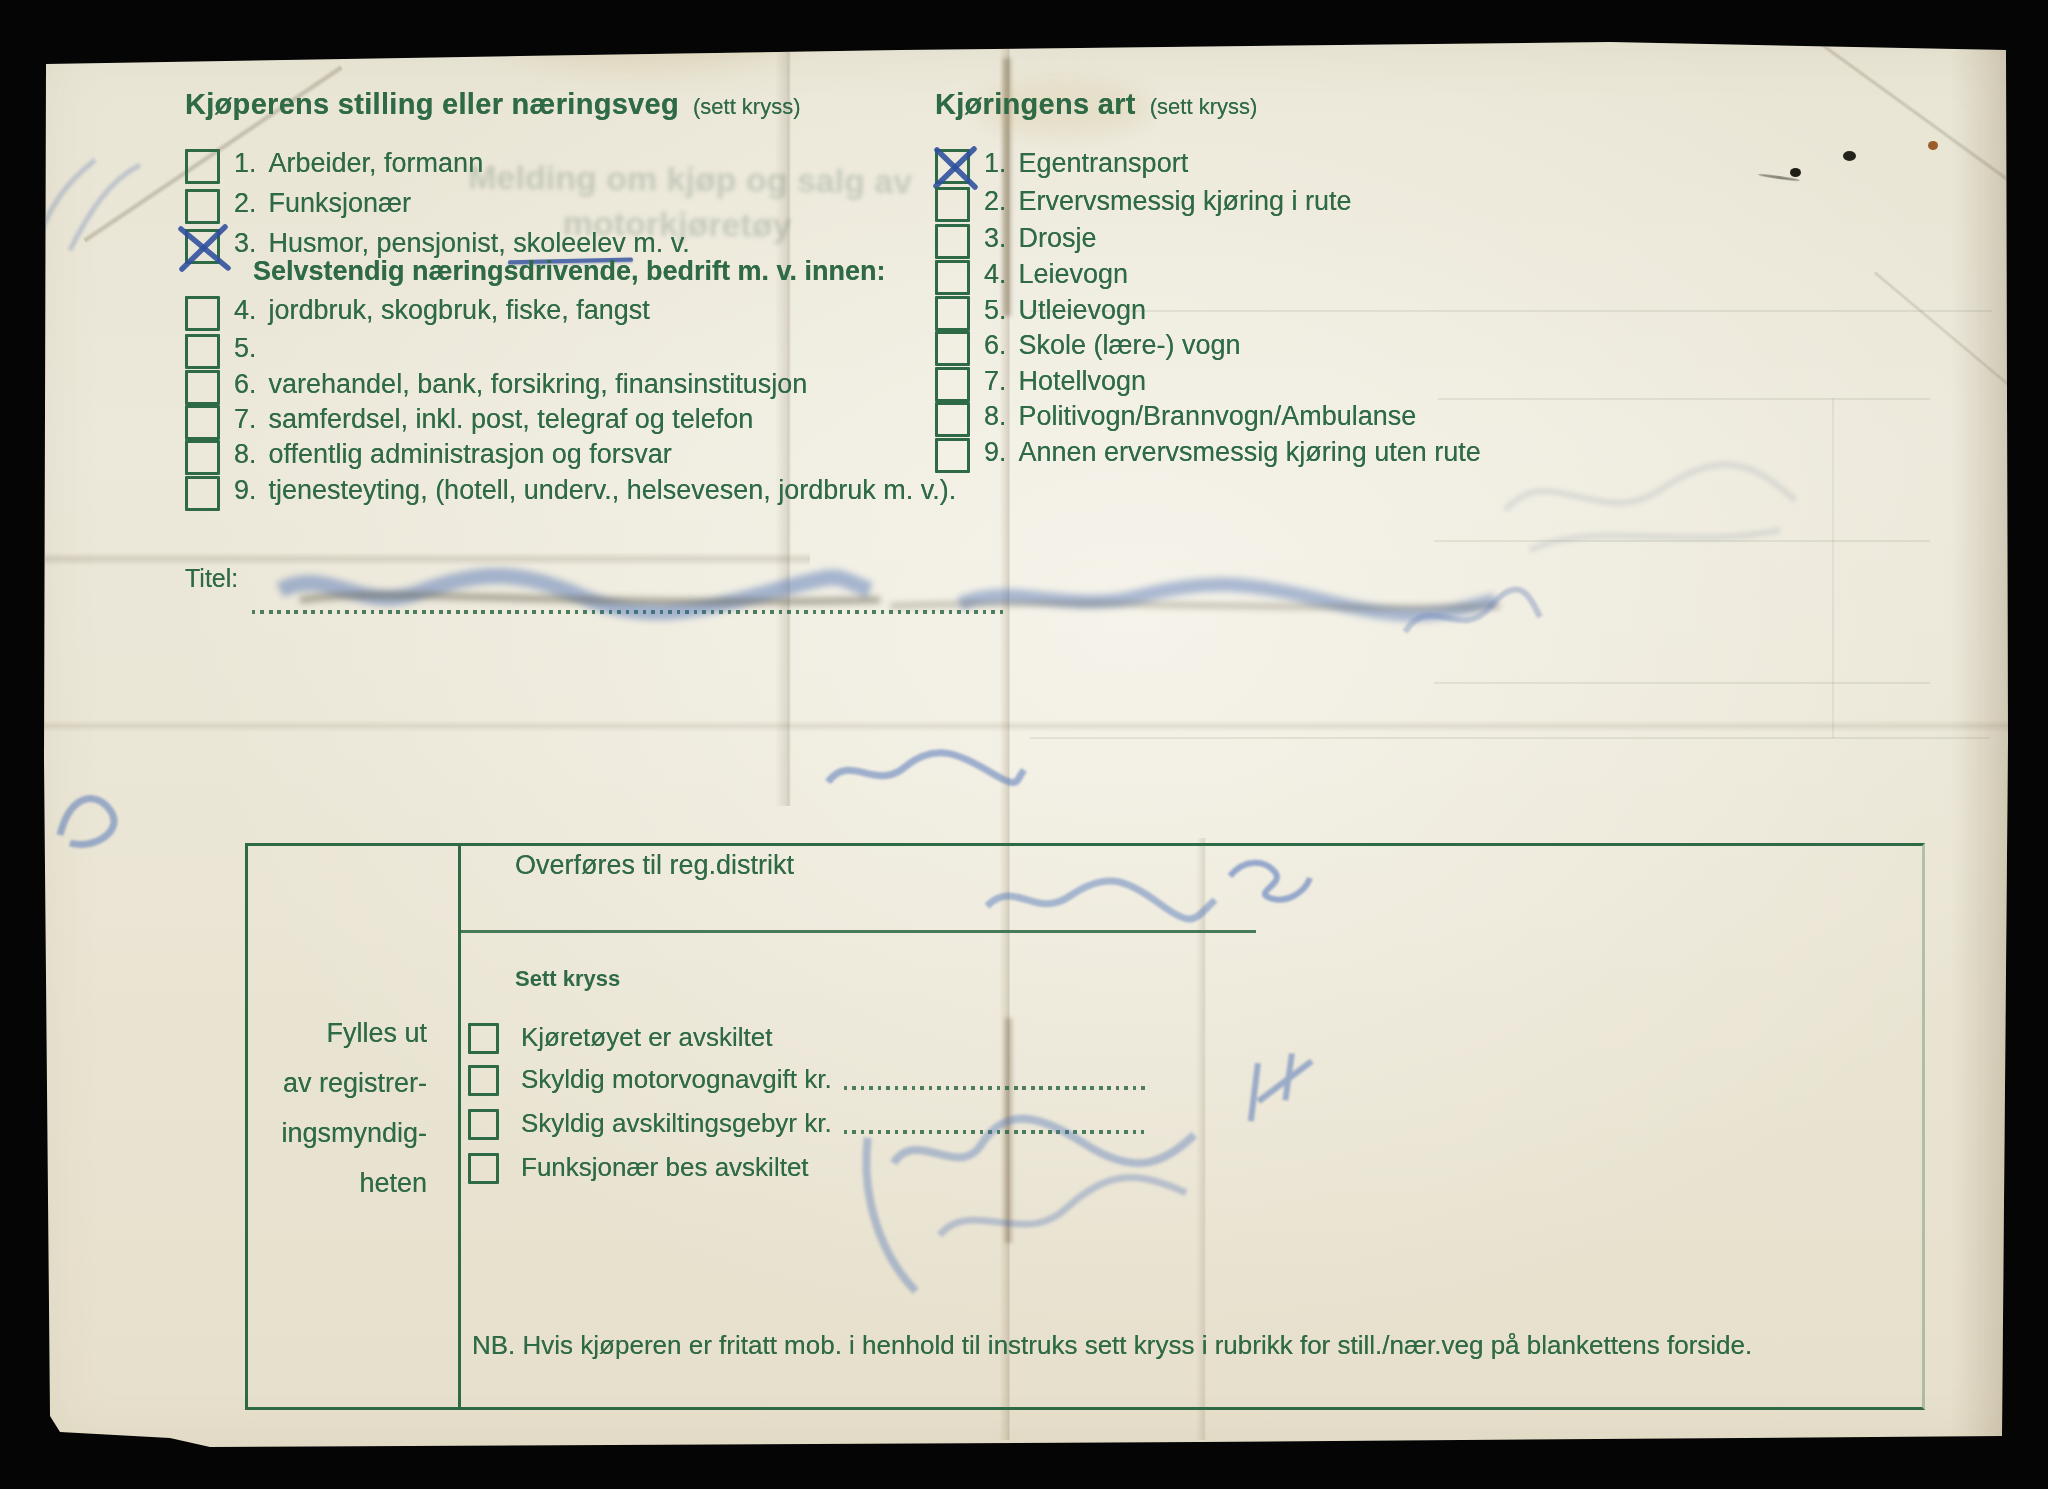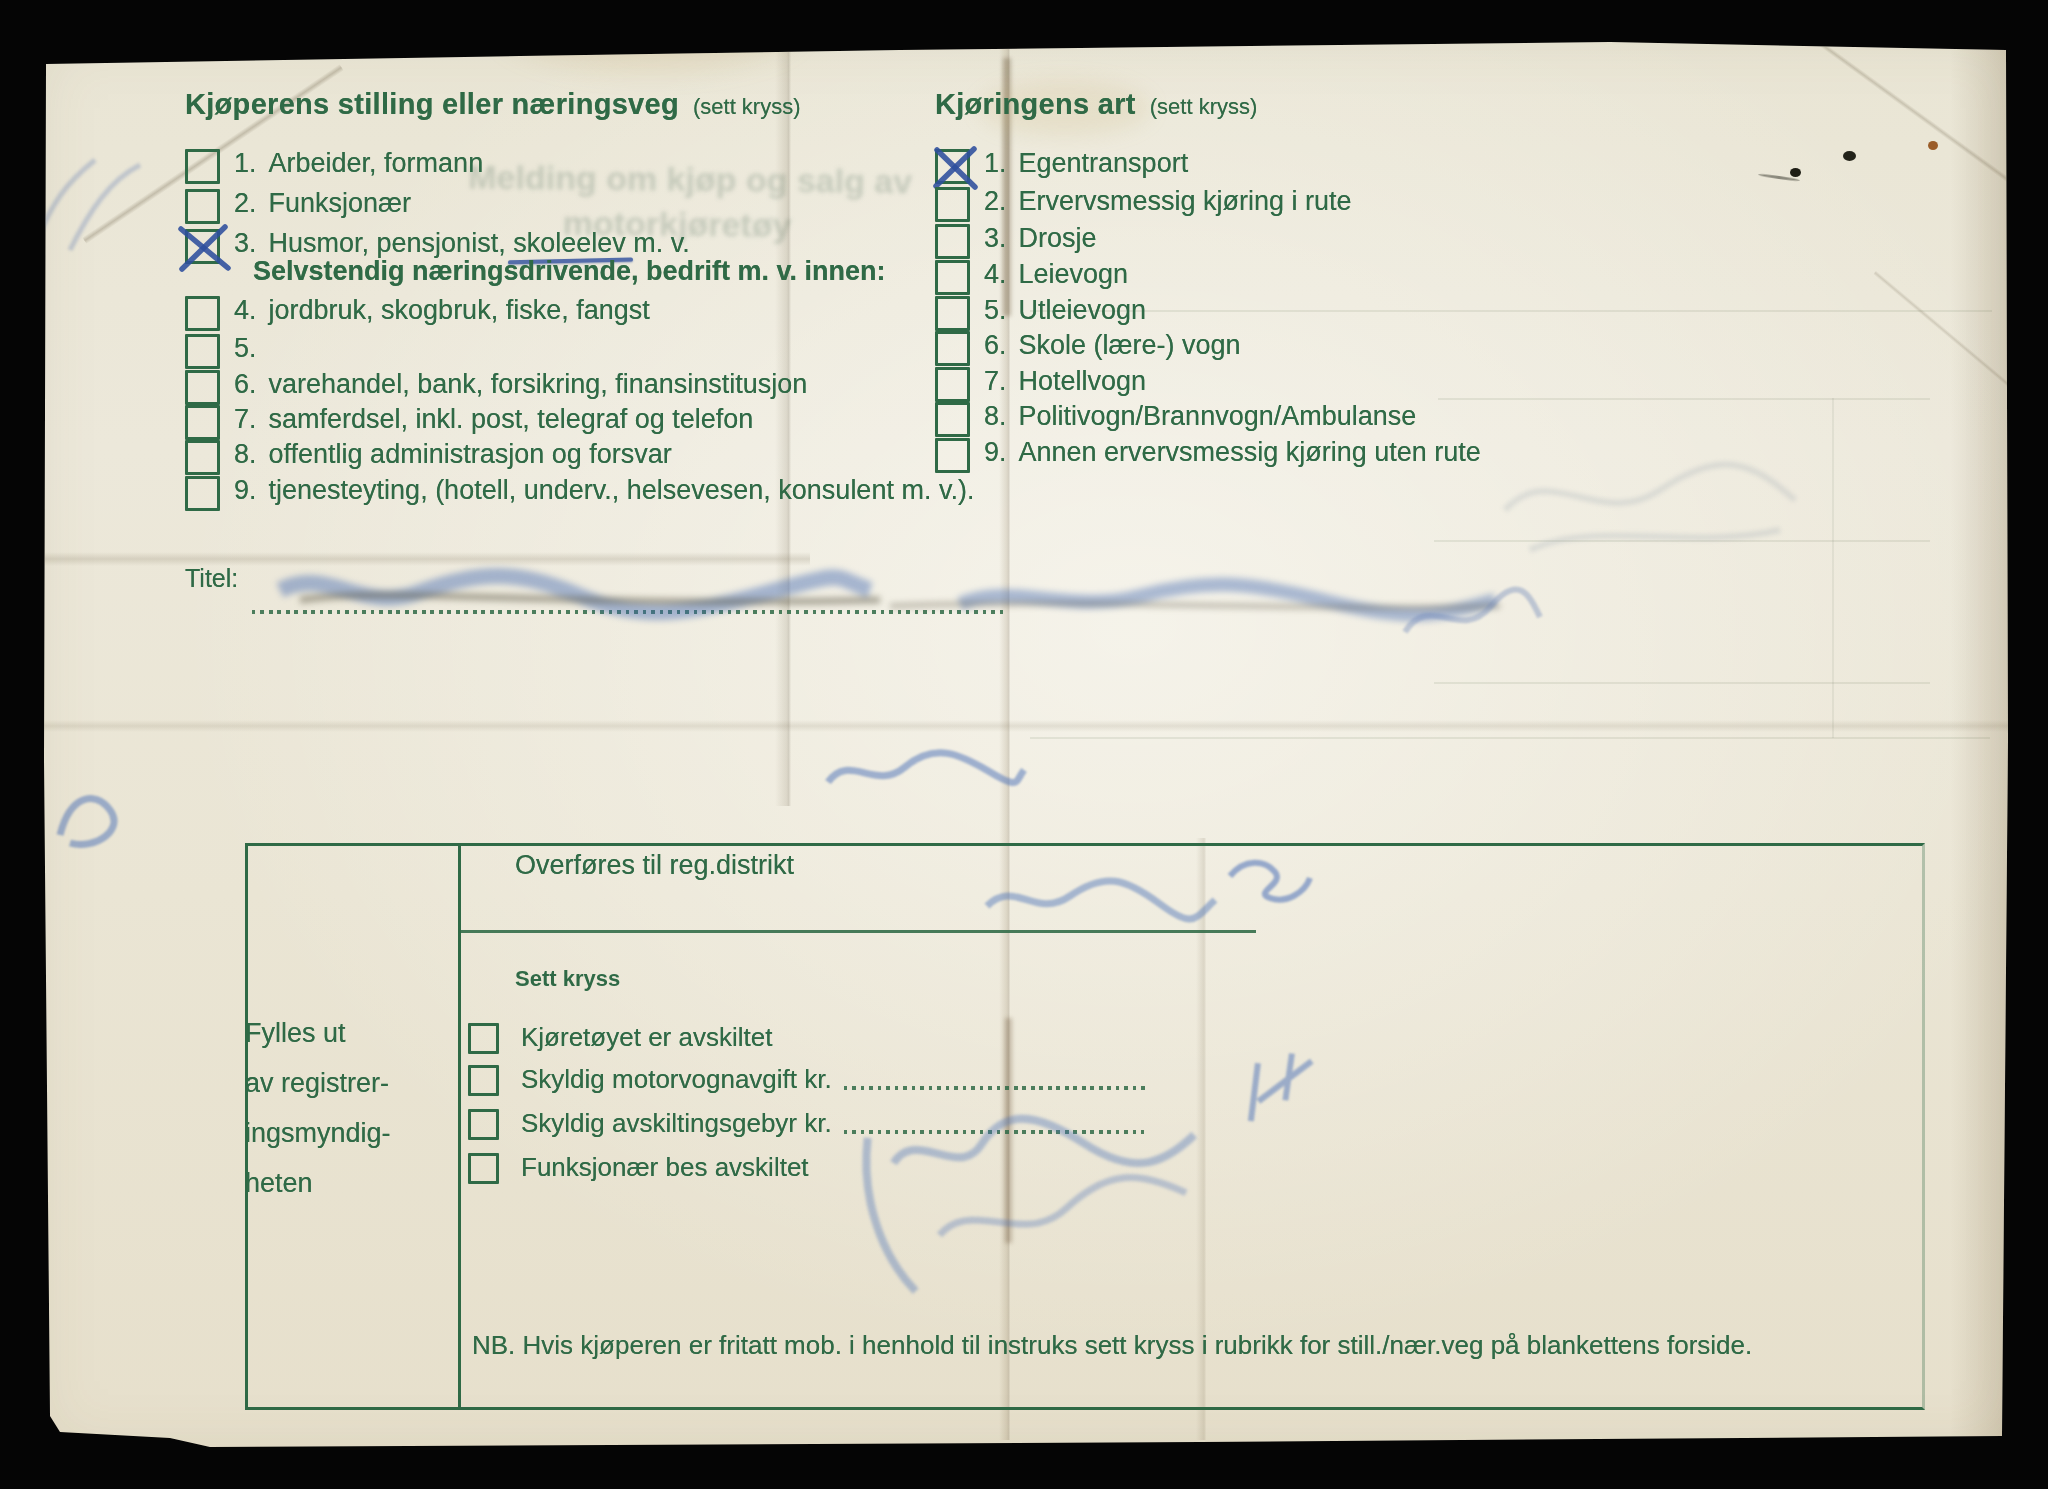--- a/index.html
+++ b/index.html
@@ -34,21 +34,21 @@
   .xmark{position:absolute;left:-13px;top:-11px;pointer-events:none;}
   .hw-underline-wrap{position:relative;}
   .hw-underline{position:absolute;left:-5px;right:-7px;bottom:-5px;height:4px;background:var(--ink);
       opacity:.8;transform:rotate(-1.3deg);border-radius:2px;box-shadow:0 1px 2px rgba(46,79,158,.55);}
   .dotline{height:4px;background-image:repeating-linear-gradient(90deg,var(--green) 0 3.5px,transparent 3.5px 8.5px);
       opacity:.85;}
   
   .obox{position:absolute;left:245px;top:843px;width:1674px;height:561px;
         border:3px solid var(--green);border-right:3px solid rgba(47,106,70,.30);}
   .obox .divider{position:absolute;left:210px;top:0;bottom:0;width:3px;background:var(--green);}
-  .sidelabel{position:absolute;left:245px;top:1008px;width:182px;text-align:left;
+  .sidelabel{position:absolute;left:245px;top:1008px;width:182px;text-align:right;
         font-size:27px;line-height:50px;color:var(--green);text-shadow:0 0 .4px rgba(47,106,70,.75);}
   .small-cap{position:absolute;font-size:22px;color:var(--green);font-weight:bold;}
   .nbline{position:absolute;left:472px;top:1330px;font-size:26px;color:var(--green);white-space:nowrap;
         text-shadow:0 0 .4px rgba(47,106,70,.75);}
   
   .ghost-head{position:absolute;left:468px;top:160px;color:rgba(105,128,112,.30);
         filter:blur(2.2px);font-weight:bold;font-size:34px;white-space:nowrap;transform:rotate(.6deg);}
   .ghost-head .l2{margin-left:95px;margin-top:6px;}
   .ghost-line{position:absolute;height:2px;background:#6b7a5f;opacity:.13;}
   .ghost-vline{position:absolute;width:2px;background:#6b7a5f;opacity:.10;}
@@ -151,21 +151,21 @@
       <span class="lbl">samferdsel, inkl. post, telegraf og telefon</span>
     </div>
     <div class="row" style="left:185px;top:439px">
       <span class="cb"></span>
       <span class="num">8.</span>
       <span class="lbl">offentlig administrasjon og forsvar</span>
     </div>
     <div class="row" style="left:185px;top:475px">
       <span class="cb"></span>
       <span class="num">9.</span>
-      <span class="lbl">tjenesteyting, (hotell, underv., helsevesen, konsulent m. v.).</span>
+      <span class="lbl">tjenesteyting, (hotell, underv., helsevesen, jordbruk m. v.).</span>
     </div>
 
     <div class="hdr" style="left:935px;top:88px">
       <span>Kjøringens art</span><span class="hint">(sett kryss)</span>
     </div>
 
     <div class="row" style="left:935px;top:148px">
       <span class="cb">
         <svg class="xmark" style="left:-8px;top:-8px" width="50" height="48" viewBox="0 0 50 48">
           <path d="M6 42 L44 5" stroke="#2e4f9e" stroke-width="5.5" stroke-linecap="round" opacity=".88"></path>

